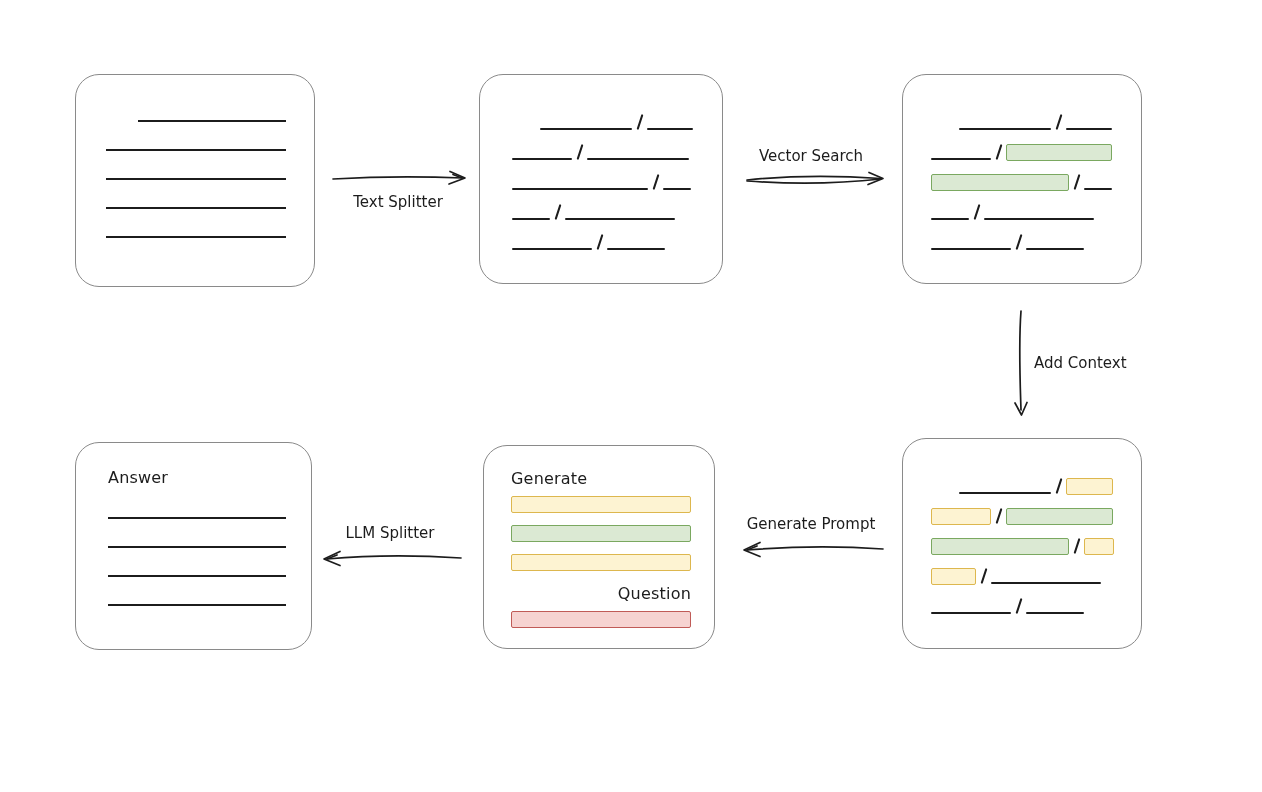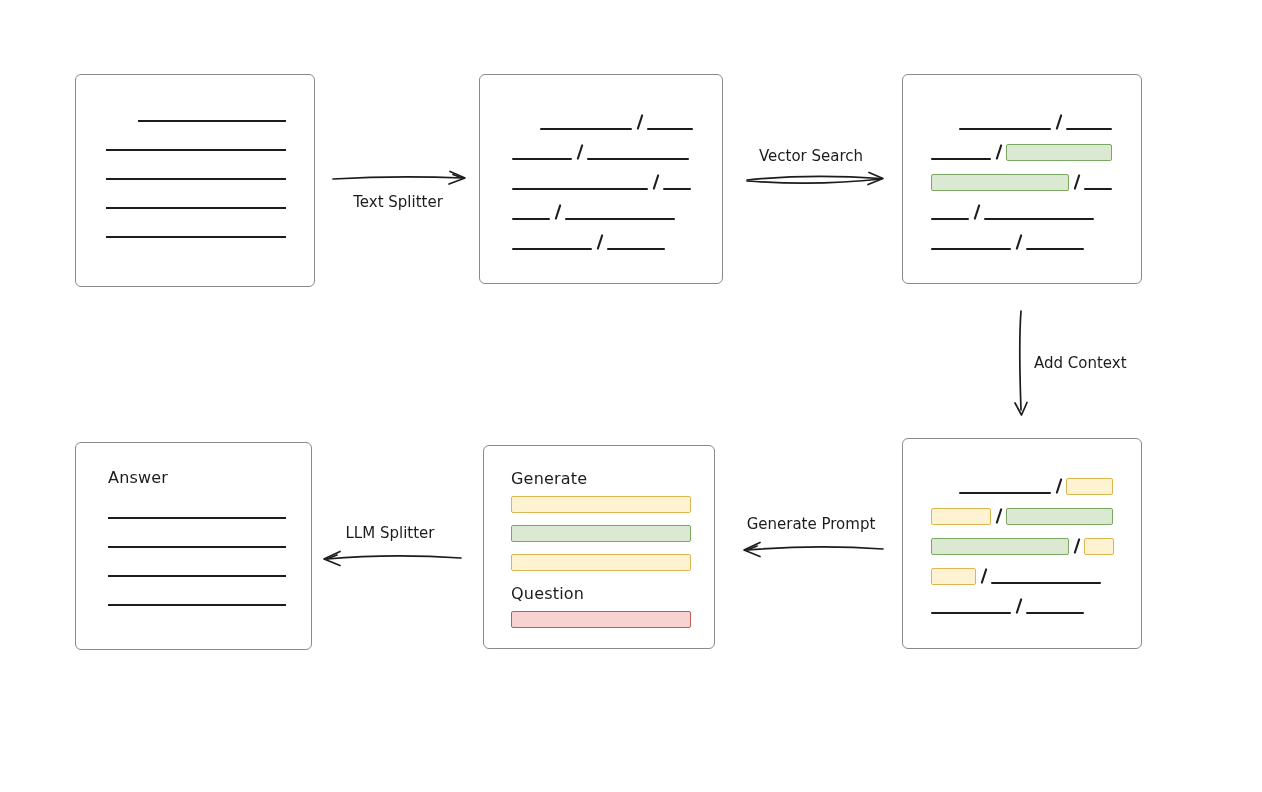--- a/index.html
+++ b/index.html
@@ -2,21 +2,21 @@
 <html style="--ink: #1c1c1c; --box-border: #8a8a8a; --green-fill: #dbe9d3; --green-border: #7aa860; --yellow-fill: #fdf3d2; --yellow-border: #ddb74e; --red-fill: #f6d3d1; --red-border: #c05b57;"><head>
 <meta charset="utf-8">
 <style>
   html,body{margin:0;padding:0;background:#fff;}
   .canvas{
     position:relative;width:1262px;height:792px;background:#fff;
     font-family:"DejaVu Sans",sans-serif;color:var(--ink,#1c1c1c);overflow:hidden;
   }
   .box{
     position:absolute;border:1.5px solid var(--box-border,#8a8a8a);
-    border-radius:6px;background:#fff;box-sizing:border-box;
+    border-radius:24px;background:#fff;box-sizing:border-box;
   }
   
   .doc-lines{}
   .doc-line{height:0;border-top:2px solid var(--ink);margin-bottom:27px;}
   
   .chunk-row{display:flex;align-items:flex-end;height:20px;margin-bottom:10px;}
   .seg-line{height:2px;background:var(--ink);margin-bottom:1px;border-radius:1px;}
   .gap{height:1px;}
   .slash{width:2px;height:16px;background:var(--ink);transform:rotate(18deg);margin:0 6px 1px 7px;border-radius:1px;}
   .chunk{height:17px;border:1.5px solid;border-radius:2px;box-sizing:border-box;}
@@ -168,21 +168,21 @@
     <path d="M18,9 L8,13"></path>
   </svg>
 
   <div class="box" style="left:483px;top:445px;width:232px;height:204px;padding:22px 23px 0 27px;">
     <div class="heading">Generate</div>
     <div class="bars" style="margin-top:6px;">
         <div class="bar yellow"></div>
         <div class="bar green"></div>
         <div class="bar yellow"></div>
       </div>
-    <div class="heading" style="margin-top:3px;">Question</div>
+    <div class="heading" style="margin-top:3px;text-align:right;">Question</div>
     <div class="bars" style="margin-top:6px;">
         <div class="bar red"></div>
       </div>
   </div>
 
   <div class="arrow-label" style="left:327px;top:524px;width:126px;">LLM Splitter</div>
   <svg class="arrow" style="left:321px;top:546px;" width="142" height="22">
     <path d="M140,12 C95,9 45,9.5 6,13"></path>
     <path d="M19,5.5 L3,13 L19,19.5"></path>
     <path d="M16,9 L6,13"></path>

